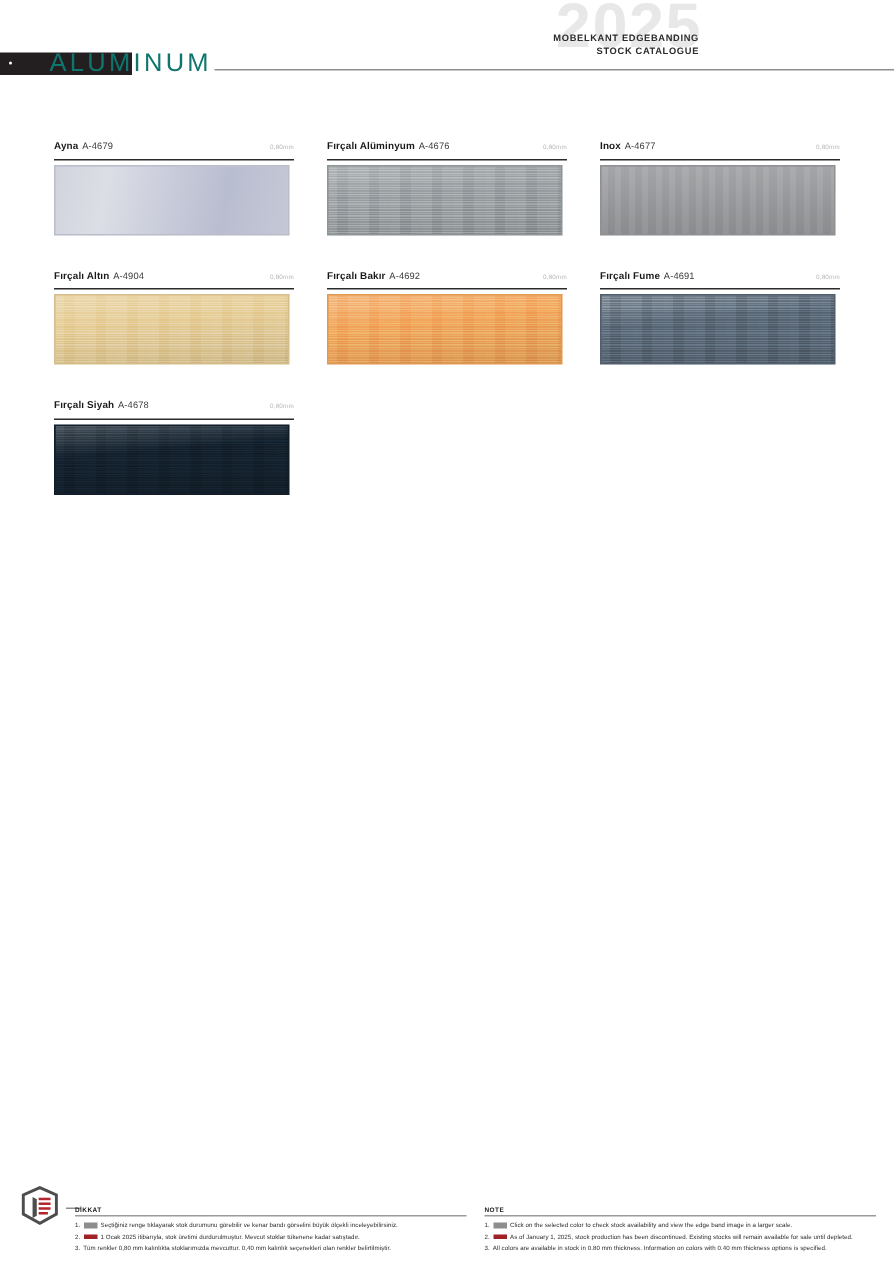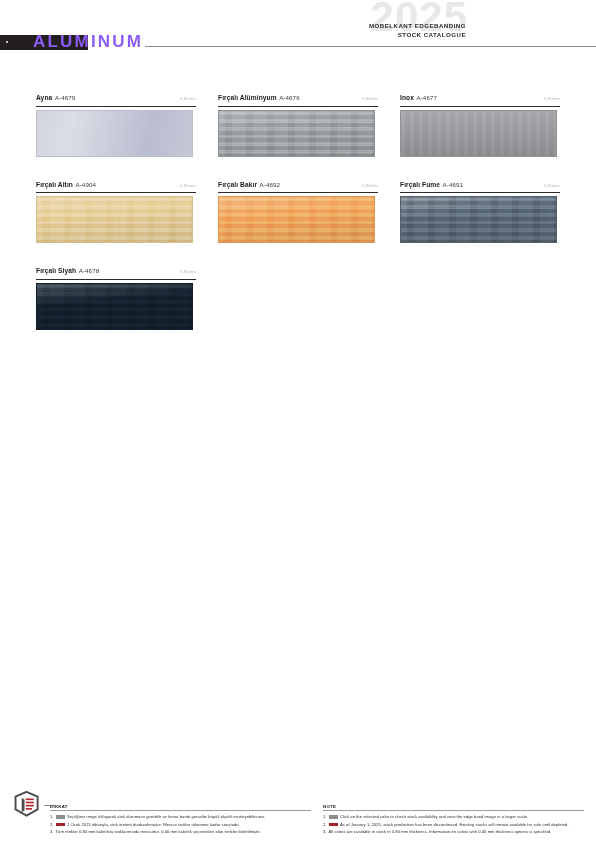--- a/index.html
+++ b/index.html
@@ -31,22 +31,22 @@
     position:absolute;left:0;top:32px;width:596px;height:20px;
     display:flex;align-items:center;
   }
   .title-block{
     width:88px;height:15px;background:#231f20;
     display:flex;align-items:center;justify-content:flex-start;
     padding-left:6px;box-sizing:border-box;flex:0 0 auto;
   }
   .title-block .dot{width:2px;height:2px;background:#ffffff;border-radius:50%;}
   .title-text{
-    font-size:17px;letter-spacing:2.2px;color:#8b5cf6;
-    margin-left:-55px;font-weight:700;white-space:nowrap;
+    font-size:17px;letter-spacing:2.2px;color:#0f766e;
+    margin-left:-55px;font-weight:400;white-space:nowrap;
     font-family:"Liberation Sans", sans-serif;
   }
   .title-rule{flex:1 1 auto;height:1px;background:#8d8d8d;margin-left:2px;margin-top:8px;}
 
   
   .grid{position:absolute;left:36px;top:86px;width:524px;}
   .row{display:flex;gap:22px;margin-bottom:16px;}
   .card{width:160px;}
   .card.empty{visibility:hidden;}
   .card-head{

